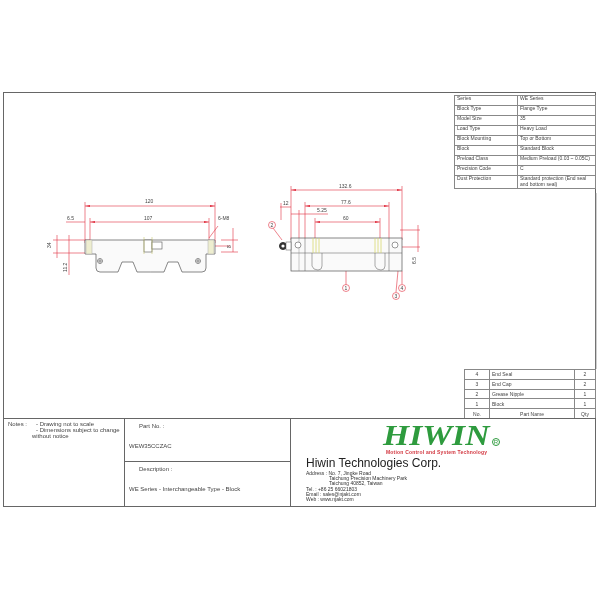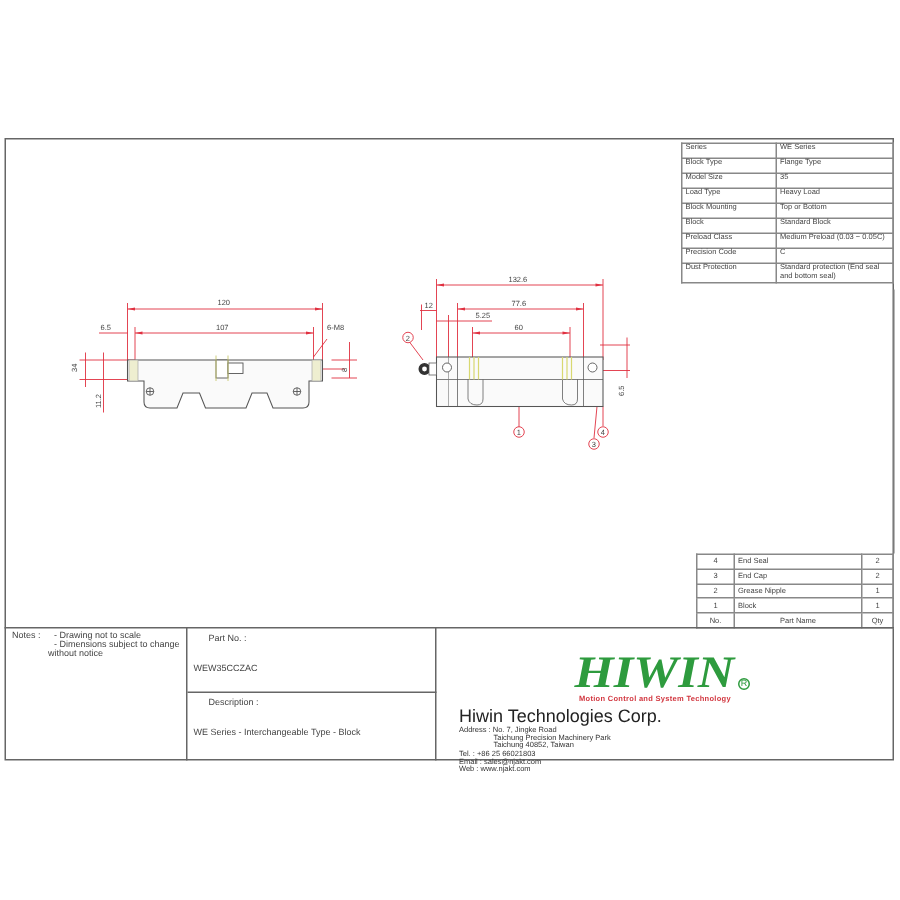--- a/index.html
+++ b/index.html
@@ -17,21 +17,21 @@
     .notes { position:absolute; left:3px; top:418px; width:122px; height:89px; border-right:1px solid #666; box-sizing:border-box; font-size:6px; line-height:6px; padding:3px 0 0 5px; color:#444; }
     .notes .lbl { position:absolute; left:5px; top:3px; }
     .notes .items { position:absolute; left:33px; top:3px; }
     .notes .items div { white-space:nowrap; }
     .partno { position:absolute; left:125px; top:418px; width:166px; height:44px; border-right:1px solid #666; border-bottom:1px solid #666; box-sizing:border-box; font-size:6px; color:#444; }
     .partno .lbl { position:absolute; left:14px; top:5px; }
     .partno .val { position:absolute; left:4px; top:25px; }
     .desc { position:absolute; left:125px; top:462px; width:166px; height:45px; border-right:1px solid #666; box-sizing:border-box; font-size:6px; color:#444; }
     .desc .lbl { position:absolute; left:14px; top:4px; }
     .desc .val { position:absolute; left:4px; top:24px; white-space:nowrap; }
-    .company { position:absolute; left:291px; top:432px; width:305px; height:89px; }
+    .company { position:absolute; left:291px; top:418px; width:305px; height:89px; }
     .logo { position:absolute; left:92px; top:2px; font-family:"Liberation Serif", serif; font-style:italic; font-weight:bold; font-size:30px; color:#2e9b3e; letter-spacing:0px; line-height:30px; transform:scaleX(1.12); transform-origin:left; }
     .logo-reg { position:absolute; left:201px; top:20px; font-size:6px; color:#2e9b3e; border:1px solid #2e9b3e; border-radius:50%; width:6px; height:6px; line-height:6px; text-align:center; }
     .tagline { position:absolute; left:95px; top:31px; font-size:5px; font-weight:bold; color:#d2363f; white-space:nowrap; letter-spacing:0.2px; }
     .corp { position:absolute; left:15px; top:38px; font-size:12px; color:#222; white-space:nowrap; }
     .addr { position:absolute; left:15px; top:53px; font-size:5px; line-height:5.2px; color:#333; white-space:nowrap; }
     .addr .ind { padding-left:23px; }
     svg.draw { position:absolute; left:0; top:0; }
     .dim { font-family:"Liberation Sans", sans-serif; font-size:5px; fill:#444; }
   </style>
 </head>

